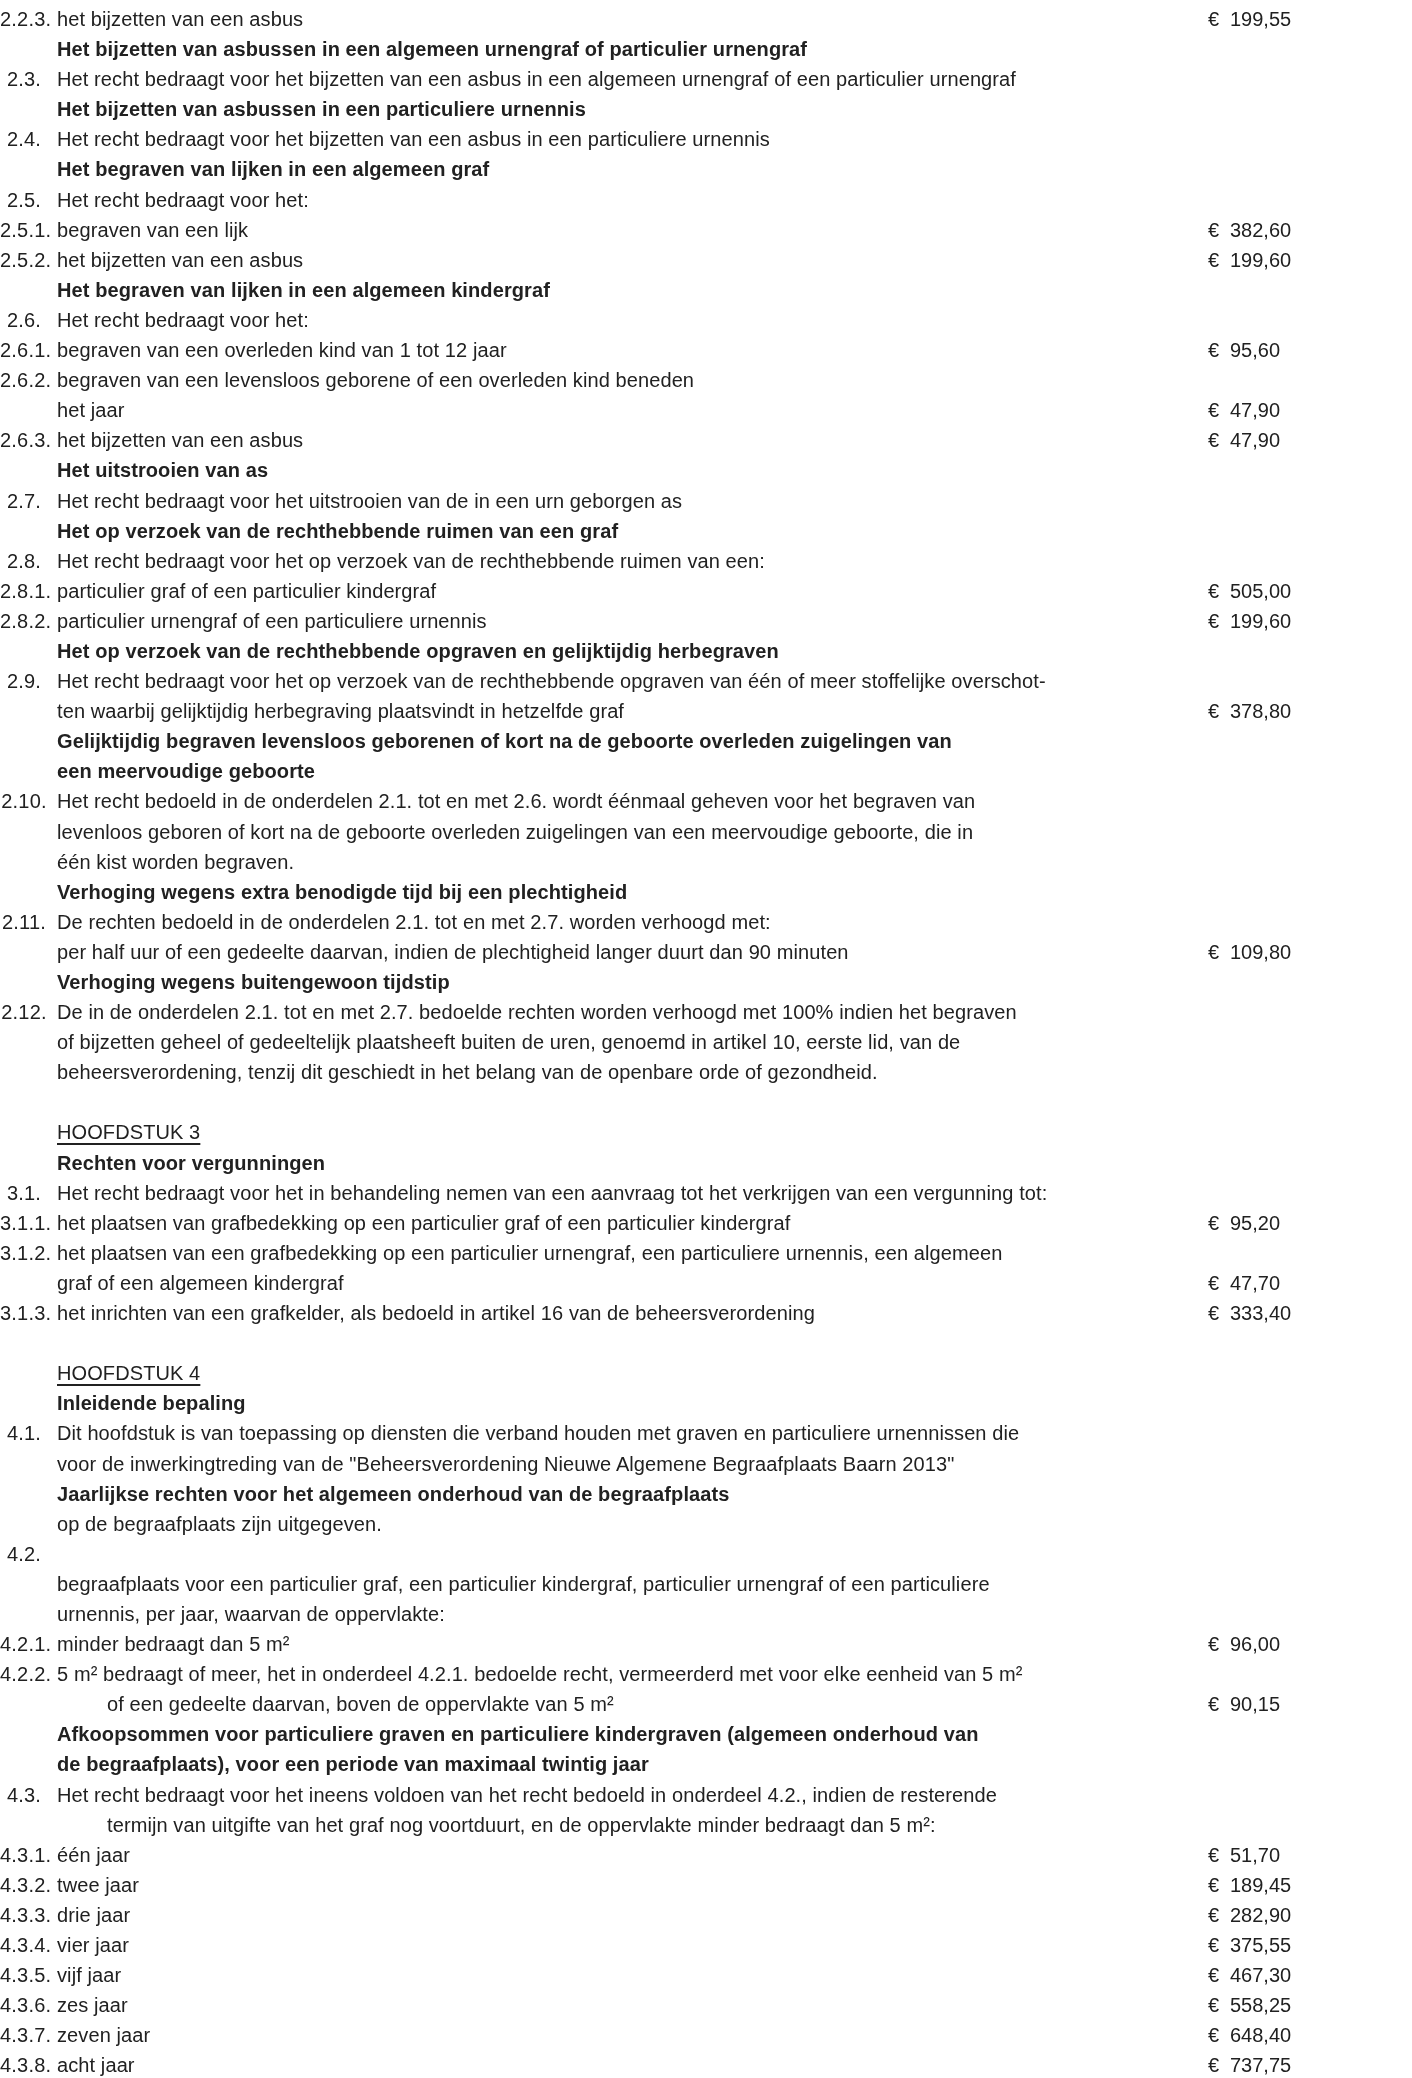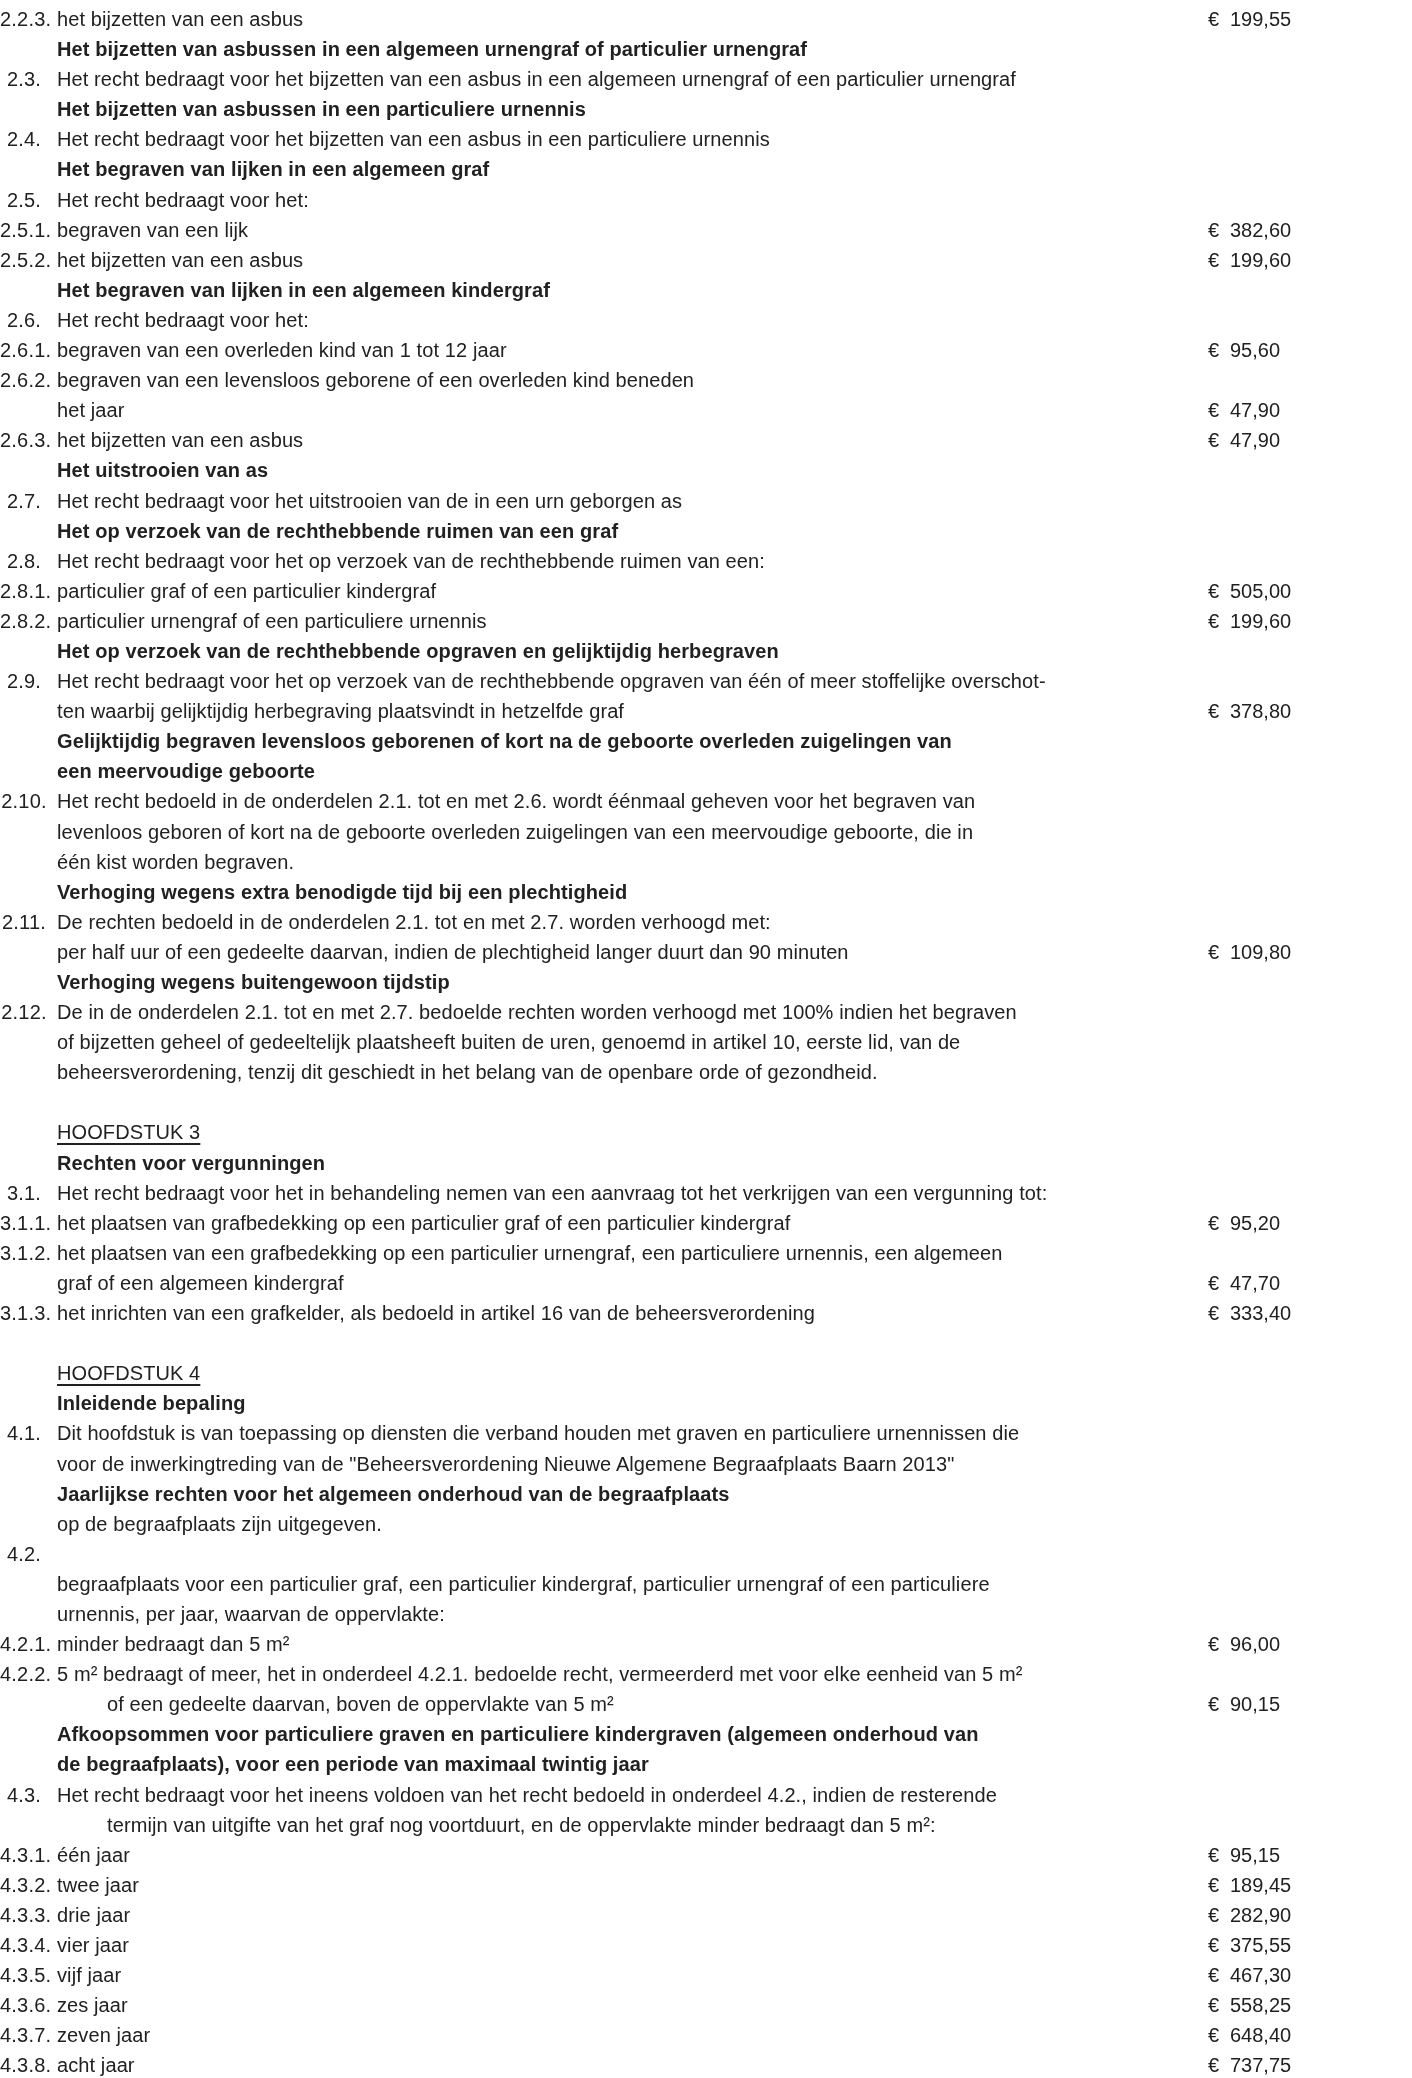--- a/index.html
+++ b/index.html
@@ -302,21 +302,21 @@
         <span class="num">4.3.</span>
         <span class="text">Het recht bedraagt voor het ineens voldoen van het recht bedoeld in onderdeel 4.2., indien de resterende</span>
       </div>
       <div class="row">
         <span class="text indent">termijn van uitgifte van het graf nog voortduurt, en de oppervlakte minder bedraagt dan 5 m²:</span>
       </div>
       <div class="row">
         <span class="num">4.3.1.</span>
         <span class="text">één jaar</span>
         <span class="euro">€</span>
-        <span class="amount">95,15</span>
+        <span class="amount">51,70</span>
       </div>
       <div class="row">
         <span class="num">4.3.2.</span>
         <span class="text">twee jaar</span>
         <span class="euro">€</span>
         <span class="amount">189,45</span>
       </div>
       <div class="row">
         <span class="num">4.3.3.</span>
         <span class="text">drie jaar</span>

